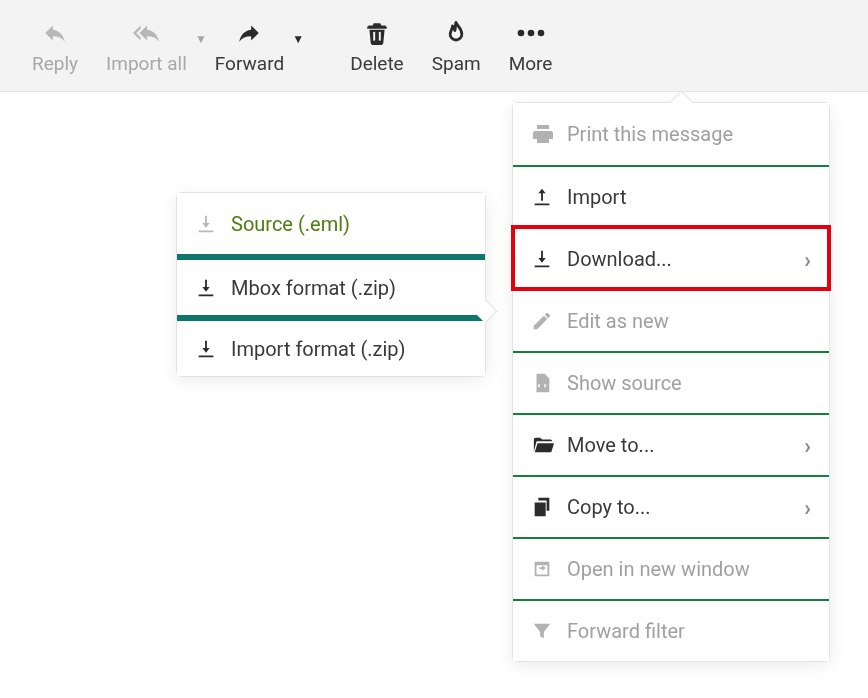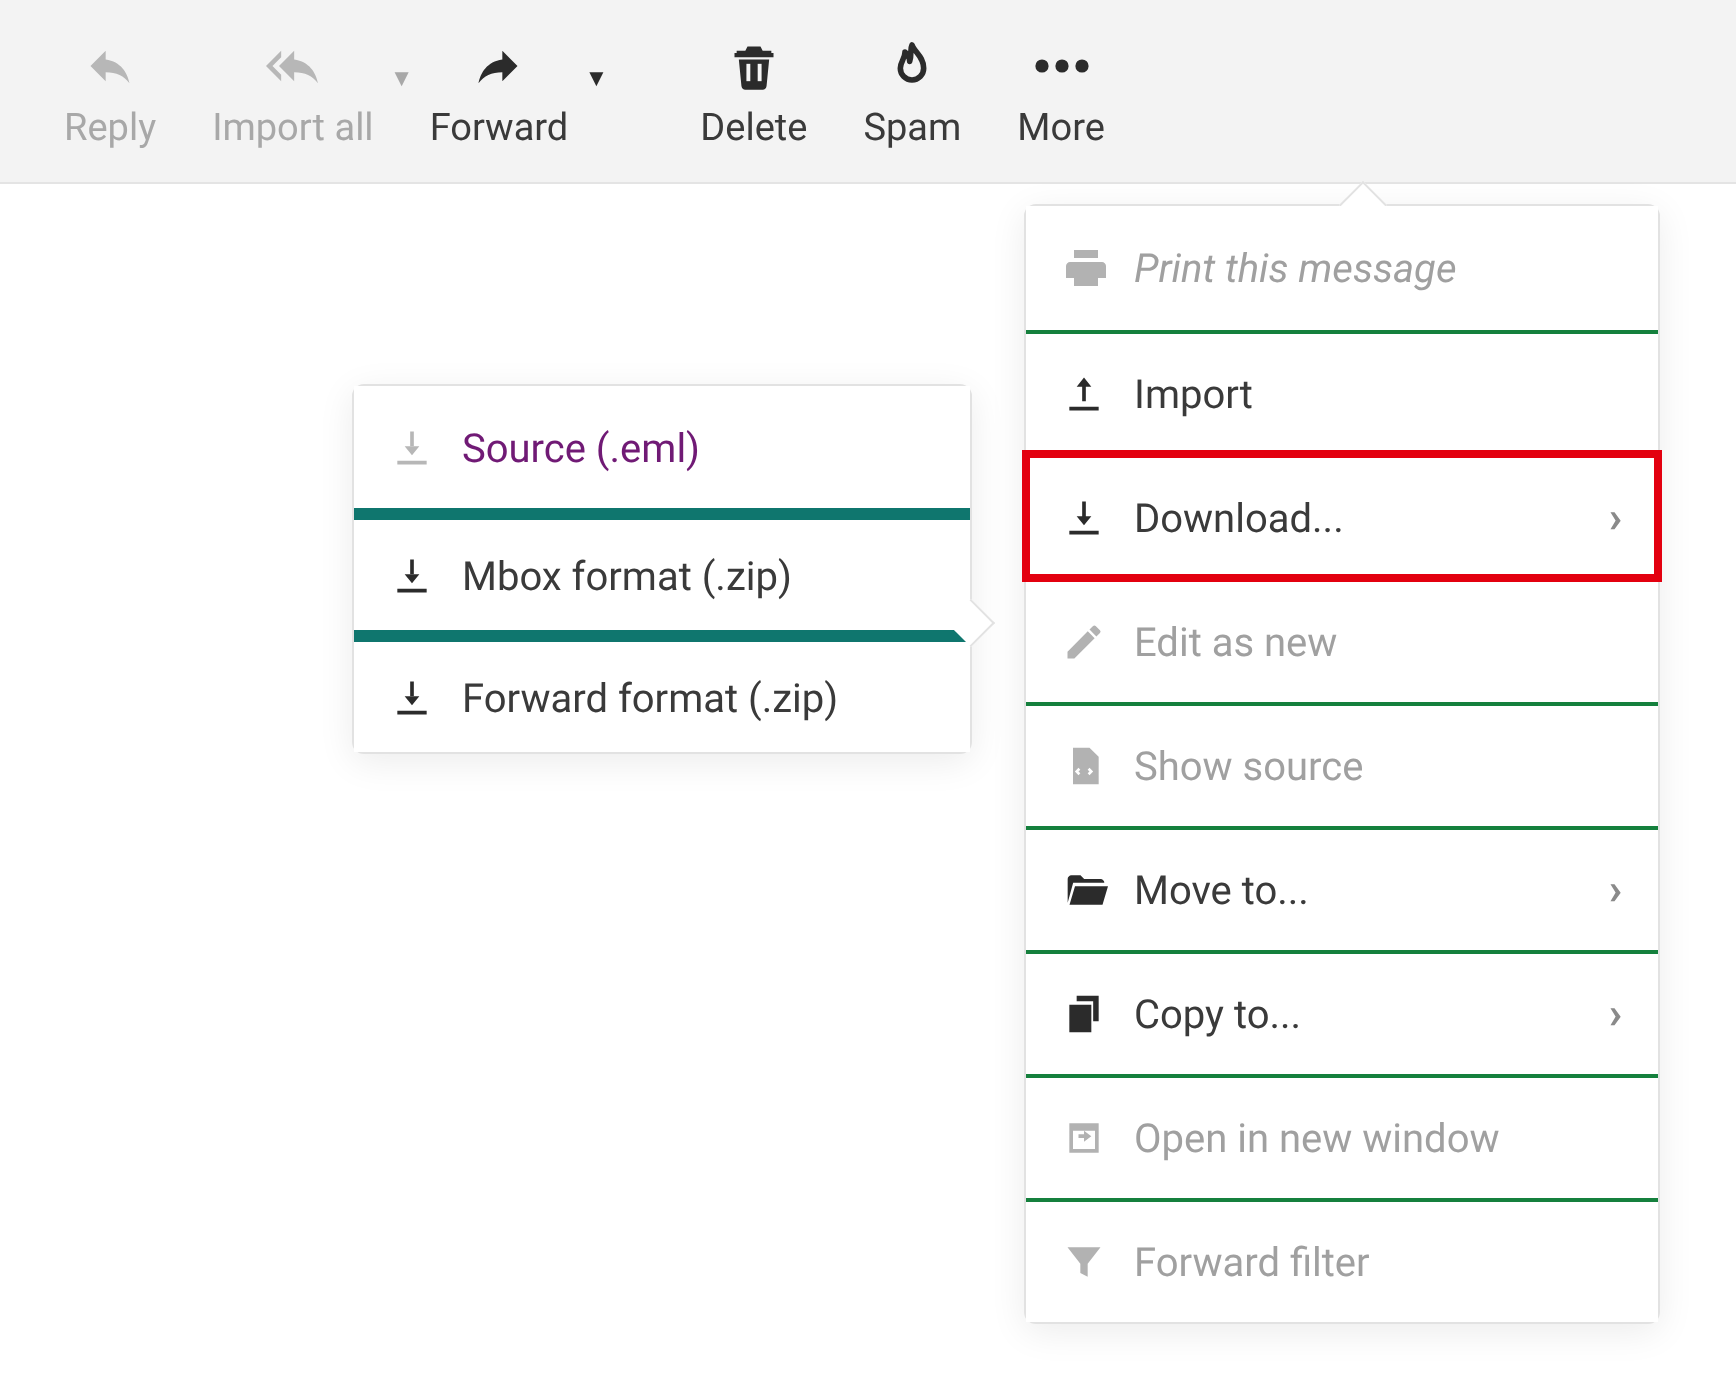--- a/index.html
+++ b/index.html
@@ -72,21 +72,21 @@
     align-items: center;
     height: 62px;
     padding: 0 18px 0 18px;
     border-top: 2px solid #15803d;
     font-size: 20px;
     color: #3a3a3a;
     cursor: pointer;
     position: relative;
     background: #fff;
   }
-  .mitem:first-child { border-top: none; font-style: italic; }
+  .mitem:first-child { border-top: none; }
   .mitem.disabled { color: #a0a0a0; cursor: default; }
   .mitem .micon { width: 36px; display:flex; align-items:center; flex-shrink:0;}
   .mitem .mlabel { flex: 1; }
   .mitem .mchevron { font-size: 22px; color: #8a8a8a; font-weight:bold;}
   .mitem.highlight {
     outline: 4px solid #e3000f;
     outline-offset: -2px;
     z-index: 2;
   }
   .sub-menu {
@@ -116,21 +116,21 @@
     align-items: center;
     height: 61px;
     padding: 0 18px;
     border-top: 6px solid #0f766e;
     font-size: 20px;
     color: #3a3a3a;
     cursor: pointer;
     background:#fff;
   }
   .sitem:first-child { border-top: none; }
-  .sitem.disabled { color: #701a75; cursor: default; }
+  .sitem.disabled { color: #4d7c0f; cursor: default; }
   .sitem .sicon { width: 36px; display:flex; align-items:center; flex-shrink:0;}
   svg { display:block; }
 </style>
 </head>
 <body>
 
 <div class="toolbar">
 
   <div class="tbtn disabled">
     <span class="ticon">
@@ -218,21 +218,21 @@
       </span>
       <span>Mbox format (.zip)</span>
     </div>
     <div class="sitem">
       <span class="sicon">
         <svg width="22" height="22" viewBox="0 0 24 24" fill="#2b2b2b">
             <path d="M12 3v8H8l4 5 4-5h-4V3h0zM4 19h16v2H4z"></path>
             <path d="M11 3h2v8h-2z"></path>
           </svg>
       </span>
-      <span>Forward format (.zip)</span>
+      <span>Import format (.zip)</span>
     </div>
   </div>
 
   <div class="more-menu">
 
     <div class="mitem disabled">
       <span class="micon">
         <svg width="24" height="24" viewBox="0 0 24 24" fill="#b2b2b2">
             <path d="M6 3h12v4H6V3zm-2 6h16c1 0 2 1 2 2v6h-4v4H6v-4H2v-6c0-1 1-2 2-2zm4 8h8v4H8v-4z"></path>
           </svg>

